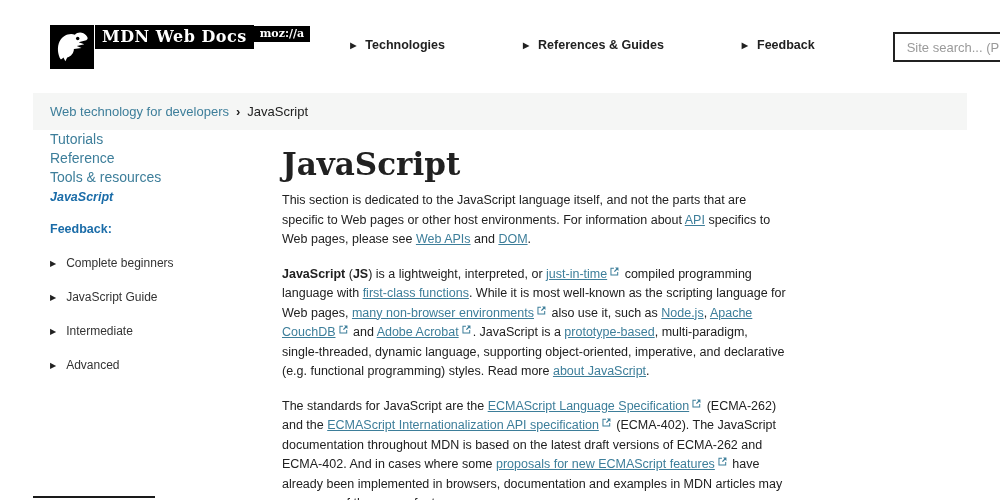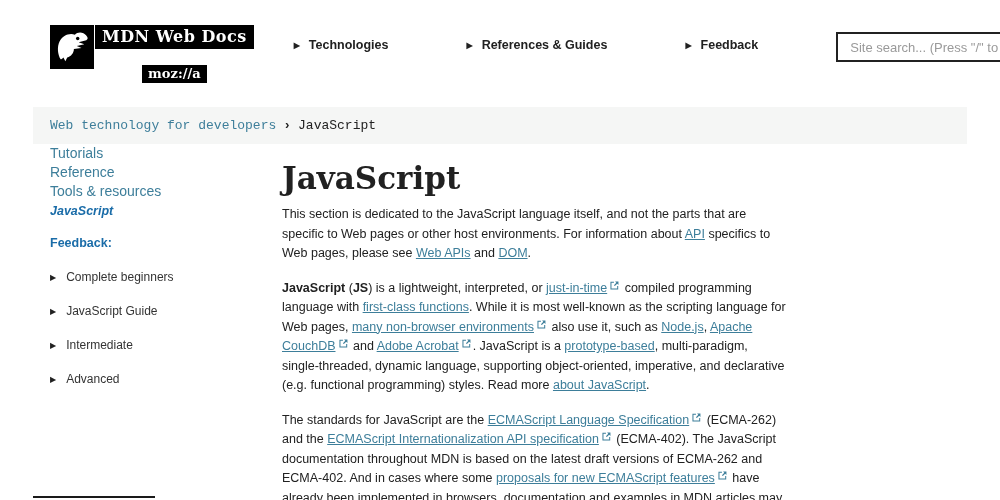--- a/index.html
+++ b/index.html
@@ -7,32 +7,32 @@
   .page {
     position: relative; width: 1000px; height: 500px; overflow: hidden;
     background: #fff; color: var(--text, #212121);
     font-family: "Liberation Sans", sans-serif;
   }
 
   
   .header { display: flex; align-items: flex-start; padding: 25px 35px 0 50px; }
   .logo { display: flex; cursor: pointer; }
   .logo-dino { width: 44px; height: 44px; background: var(--black,#000); display: flex; align-items: center; justify-content: center; }
-  .logo-text { display: flex; flex-direction: column; align-items: center; margin-left: 1px; }
+  .logo-text { display: flex; align-items: flex-start; margin-left: 1px; }
   .logo-title { background: var(--black,#000); color: #fff; font-family: "DejaVu Serif", serif; font-weight: 700; font-size: 16px; padding: 2px 7px 3px; letter-spacing: .5px; white-space: nowrap; }
-  .logo-sub { background: var(--black,#000); color: #fff; font-family: "DejaVu Serif", serif; font-weight: 700; font-size: 13px; padding: 1px 6px 2px; margin-top: 16px; }
+  .logo-sub { background: var(--black,#000); color: #fff; font-family: "DejaVu Serif", serif; font-weight: 700; font-size: 11px; padding: 1px 6px 2px; margin-top: 1px; }
   .nav { display: flex; margin-left: 40px; margin-top: 13px; }
   .nav-item { font-weight: 700; font-size: 12.5px; display: flex; align-items: center; cursor: pointer; margin-right: 78px; white-space: nowrap; }
   .caret { font-size: 8px; margin-right: 9px; color: var(--text,#212121); }
   .search-box { margin-left: auto; margin-top: 7px; width: 270px; height: 30px; border: 2px solid var(--text,#212121); display: flex; align-items: center; padding: 0 8px 0 10px; background: #fff; }
   .search-box input { border: none; outline: none; flex: 1; font-size: 13px; font-family: "Liberation Sans", sans-serif; color: #555; background: transparent; }
   .search-box input::placeholder { color: #9a9a9a; }
 
   
-  .crumb-band { margin: 24px 33px 0; background: var(--band-gray,#f5f6f5); height: 37px; display: flex; align-items: center; justify-content: space-between; padding: 0 17px; font-family: Liberation Mono, monospace; }
+  .crumb-band { margin: 24px 33px 0; background: var(--band-gray,#f5f6f5); height: 37px; display: flex; align-items: center; justify-content: space-between; padding: 0 17px; }
   .crumbs { font-size: 13px; display: flex; align-items: center; }
   .crumb-link { color: var(--link-blue,#3d7e9a); text-decoration: none; cursor: pointer; }
   .crumb-sep { font-weight: 700; margin: 0 7px; font-size: 13px; color: var(--text,#212121); }
   .crumb-current { color: var(--text,#212121); }
   .lang { display: flex; align-items: center; cursor: pointer; }
   .lang-label { color: var(--link-blue,#3d7e9a); font-size: 13px; margin-left: 6px; }
 
   
   .content { display: flex; padding: 0 33px; }
   .sidebar { width: 249px; flex-shrink: 0; padding-left: 17px; }

